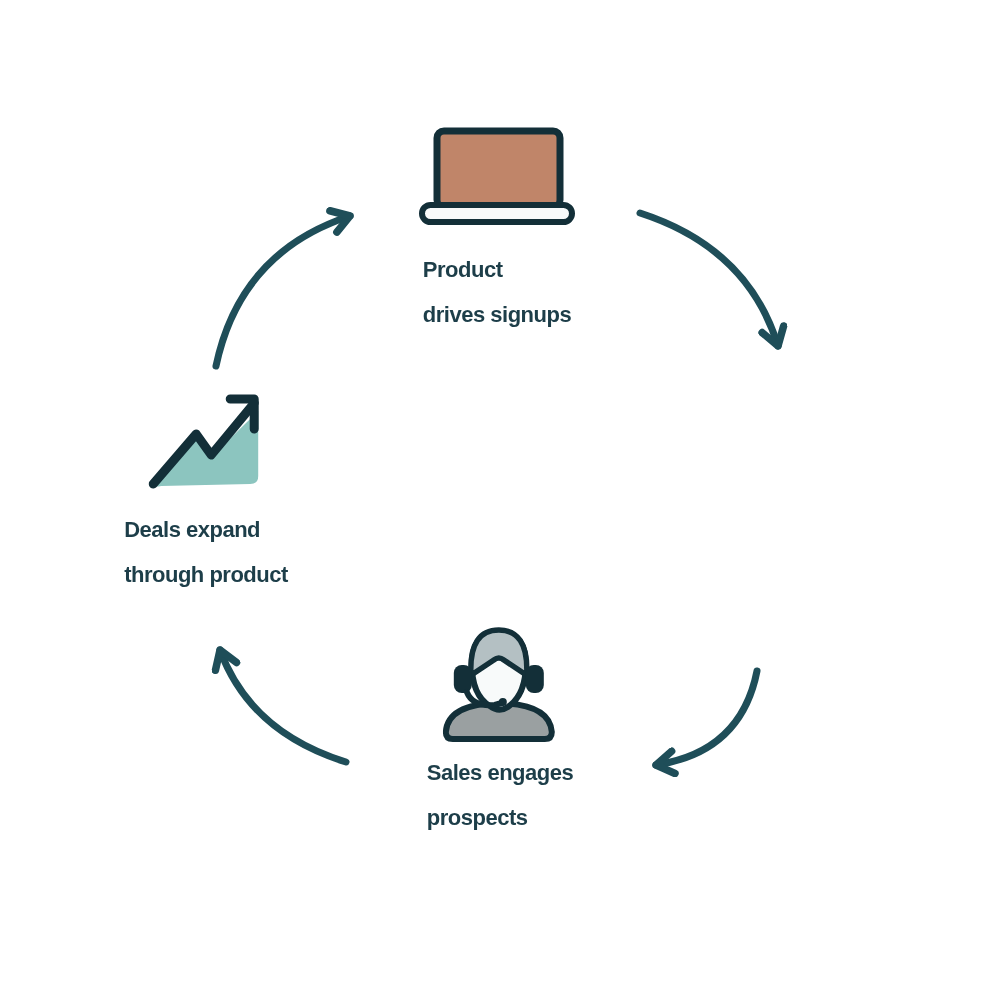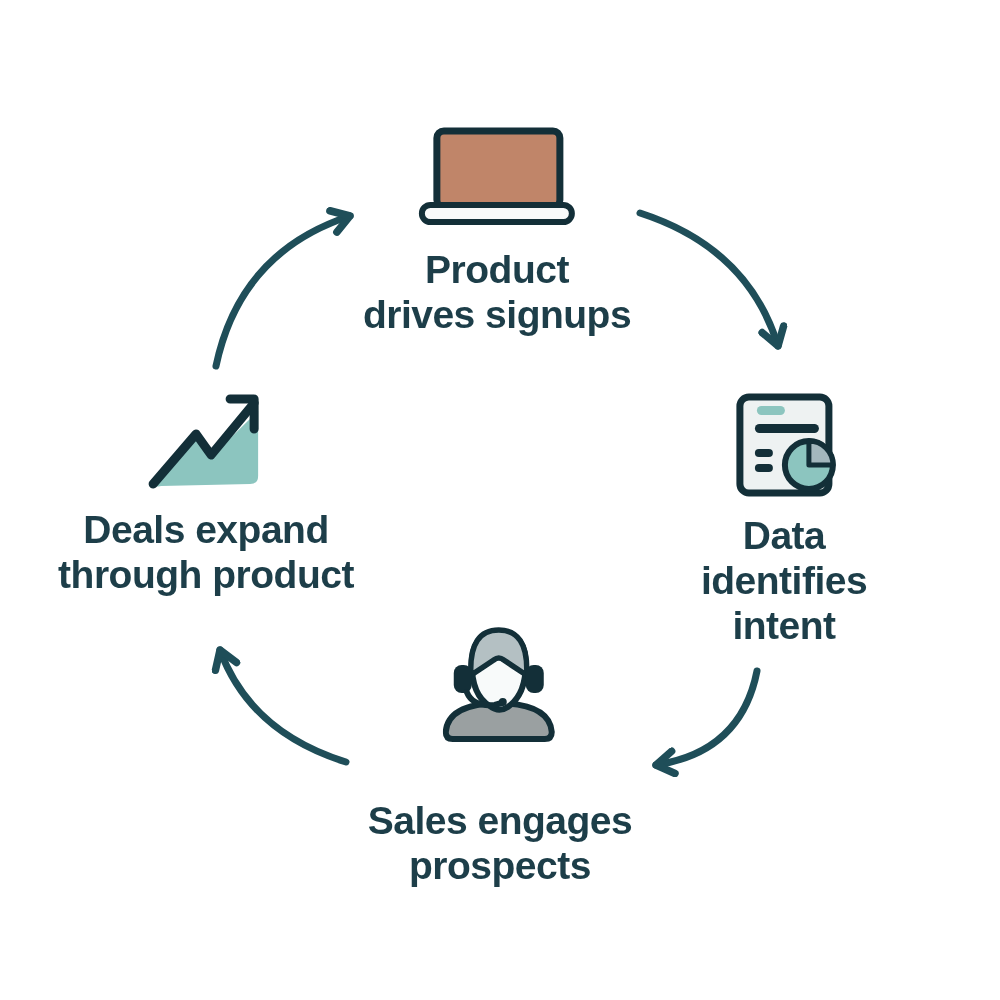--- a/index.html
+++ b/index.html
@@ -14,32 +14,32 @@
   .arrow-path{fill:none;stroke:var(--c-arrow);stroke-width:7;stroke-linecap:round;}
   .arrow-head-glyph{fill:none;stroke:var(--c-arrow);stroke-width:6;stroke-linecap:round;stroke-linejoin:round;}
 
   .stage{
     position:absolute;
     display:flex;flex-direction:column;align-items:center;
     transform:translateX(-50%);
   }
   .stage-label{
     font-weight:700;
-    font-size:39px;
+    font-size:22px;
     line-height:45px;
     letter-spacing:-0.5px;
     color:var(--c-ink);
-    text-align:center;
+    text-align:left;
     white-space:pre-line;
   }
   .stage-product{left:497px;top:124px;}
   .stage-product .stage-label{margin-top:21px;}
   .stage-data{left:784px;top:390px;}
   .stage-data .stage-label{margin-top:11px;}
-  .stage-sales{left:500px;top:618px;gap:48px;}
+  .stage-sales{left:500px;top:618px;}
   .stage-sales .stage-label{margin-top:8px;}
   .stage-deals{left:206px;top:388px;}
   .stage-deals .stage-label{margin-top:17px;}
 
   
   .st-outline{stroke:var(--c-outline);}
   .f-outline{fill:var(--c-outline);}
   .f-terracotta{fill:var(--c-terracotta);}
   .f-teal{fill:var(--c-teal);}
   .f-pale{fill:var(--c-pale);}
@@ -67,34 +67,20 @@
 
   <div class="stage stage-product">
     <svg width="164" height="102" viewBox="0 0 164 102">
       <rect class="f-terracotta st-outline" x="22" y="7" width="123" height="76" rx="7" stroke-width="7"></rect>
       <rect class="f-white st-outline" x="7" y="81" width="150" height="17" rx="8.5" stroke-width="6"></rect>
     </svg>
     <div class="stage-label">Product
 drives signups</div>
   </div>
 
-  <div class="stage stage-data">
-    <svg width="104" height="112" viewBox="0 0 104 112">
-      <rect class="f-pale st-outline" x="8" y="7" width="89" height="96" rx="9" stroke-width="7"></rect>
-      <rect class="f-teal" x="25" y="16" width="28" height="9" rx="4.5"></rect>
-      <rect class="f-outline" x="23" y="34" width="64" height="9" rx="4.5"></rect>
-      <rect class="f-outline" x="23" y="59" width="18" height="8" rx="4"></rect>
-      <rect class="f-outline" x="23" y="74" width="18" height="8" rx="4"></rect>
-      <circle class="f-teal st-outline" cx="77" cy="75" r="24" stroke-width="6"></circle>
-      <path class="f-slice st-outline" d="M77 75 L77 51 A24 24 0 0 1 101 75 Z" stroke-width="5" stroke-linejoin="round"></path>
-    </svg>
-    <div class="stage-label">Data
-identifies
-intent</div>
-  </div>
 
   <div class="stage stage-sales">
     <svg width="114" height="124" viewBox="0 0 114 124">
       <path class="f-gray st-outline" d="M10 121 Q3 121 3 114 Q5 86 56 85 Q107 86 109 114 Q109 121 102 121 Z" stroke-width="6" stroke-linejoin="round"></path>
       <path class="f-white st-outline" d="M29 46 Q29 15 56 15 Q83 15 83 46 Q83 77 65 89 Q56 95 47 88 Q29 77 29 46 Z" stroke-width="6" stroke-linejoin="round"></path>
       <path class="f-grayblue st-outline" d="M28 54 Q27 12 56 12 Q85 12 84 54 L82 56 L61 42 Q56 38 51 42 L30 56 Z" stroke-width="5.5" stroke-linejoin="round"></path>
       <rect class="f-outline" x="11" y="47" width="18" height="28" rx="8"></rect>
       <rect class="f-outline" x="83" y="47" width="18" height="28" rx="8"></rect>
       <path class="st-outline" fill="none" d="M24 74 Q30 89 52 87 L59 85" stroke-width="6" stroke-linecap="round"></path>
       <circle class="f-outline" cx="60" cy="84" r="4"></circle>

